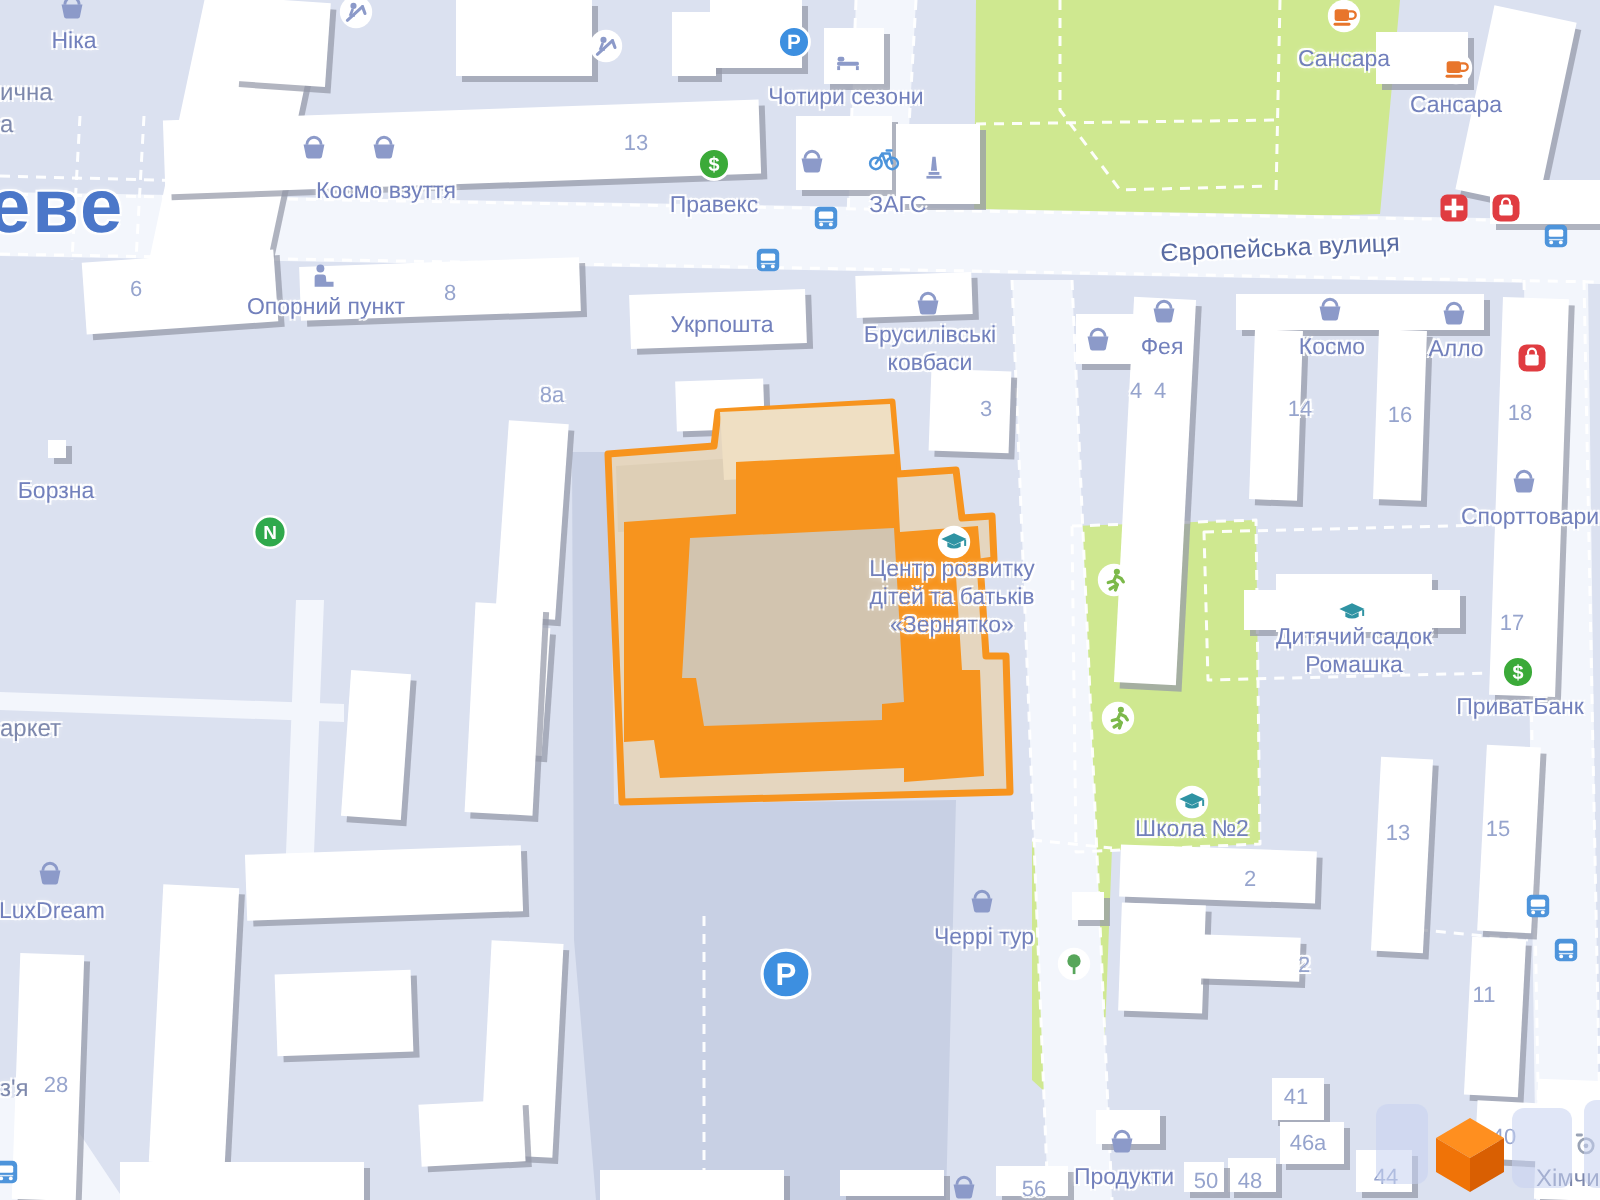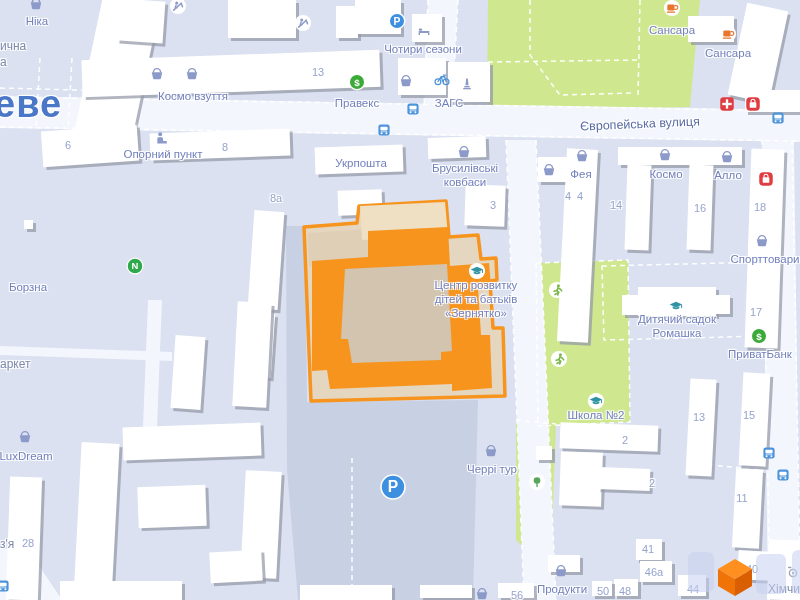--- a/index.html
+++ b/index.html
@@ -365,39 +365,39 @@
       <div class="lbl" style="left: 37px; top: 21px;">Ніка</div>
       <div class="lbl" style="left: 193px; top: 96px;">Космо взуття</div>
       <div class="lbl" style="left: 357px; top: 103px;">Правекс</div>
       <div class="lbl" style="left: 423px; top: 49px;">Чотири сезони</div>
       <div class="lbl" style="left: 449px; top: 103px;">ЗАГС</div>
       <div class="lbl" style="left: 672px; top: 30px;">Сансара</div>
       <div class="lbl" style="left: 728px; top: 53px;">Сансара</div>
       <div class="lbl" style="left: 361px; top: 163px;">Укрпошта</div>
       <div class="lbl" style="left: 465px; top: 175px;"><span>Брусилівські</span><br><span>ковбаси</span></div>
       <div class="lbl" style="left: 163px; top: 154px;">Опорний пункт</div>
-      <div class="lbl" style="left: 28px; top: 246px; margin-top: 41px;">Борзна</div>
+      <div class="lbl" style="left: 28px; top: 246px;">Борзна</div>
       <div class="lbl" style="left: 26px; top: 456px;">LuxDream</div>
       <div class="lbl" style="left: 581px; top: 174px;">Фея</div>
       <div class="lbl" style="left: 666px; top: 174px;">Космо</div>
       <div class="lbl" style="left: 728px; top: 175px;">Алло</div>
       <div class="lbl" style="left: 765px; top: 259px;">Спорттовари</div>
       <div class="lbl" style="left: 677px; top: 326px;"><span>Дитячий садок</span><br><span>Ромашка</span></div>
       <div class="lbl" style="left: 760px; top: 354px;">ПриватБанк</div>
       <div class="lbl" style="left: 596px; top: 415px;">Школа №2</div>
       <div class="lbl" style="left: 492px; top: 469px;">Черрі тур</div>
       <div class="lbl" style="left: 562px; top: 589px;">Продукти</div>
       <div class="lbl num" style="left: 318px; top: 72px;">13</div>
       <div class="lbl num" style="left: 68px; top: 145px;">6</div>
       <div class="lbl num" style="left: 225px; top: 147px;">8</div>
       <div class="lbl num" style="left: 276px; top: 198px;">8а</div>
       <div class="lbl num" style="left: 493px; top: 205px;">3</div>
       <div class="lbl num" style="left: 568px; top: 196px;">4</div>
       <div class="lbl num" style="left: 580px; top: 196px;">4</div>
-      <div class="lbl num" style="left: 616px; top: 205px;">14</div>
+      <div class="lbl num" style="left: 650px; top: 205px;">14</div>
       <div class="lbl num" style="left: 700px; top: 208px;">16</div>
       <div class="lbl num" style="left: 760px; top: 207px;">18</div>
       <div class="lbl num" style="left: 756px; top: 312px;">17</div>
       <div class="lbl num" style="left: 699px; top: 417px;">13</div>
       <div class="lbl num" style="left: 749px; top: 415px;">15</div>
       <div class="lbl num" style="left: 625px; top: 440px;">2</div>
       <div class="lbl num" style="left: 652px; top: 483px;">2</div>
       <div class="lbl num" style="left: 742px; top: 498px;">11</div>
       <div class="lbl num" style="left: 648px; top: 549px;">41</div>
       <div class="lbl num" style="left: 654px; top: 572px;">46а</div>

